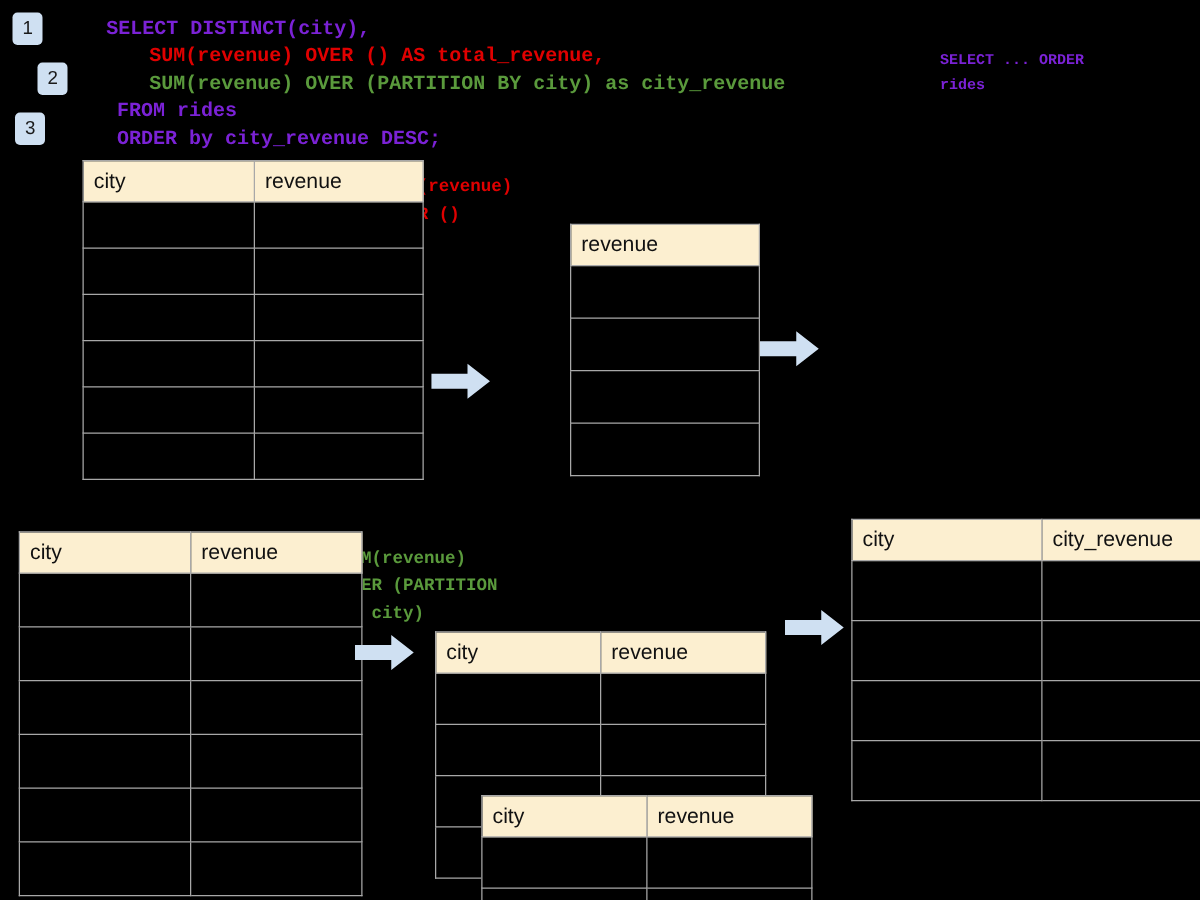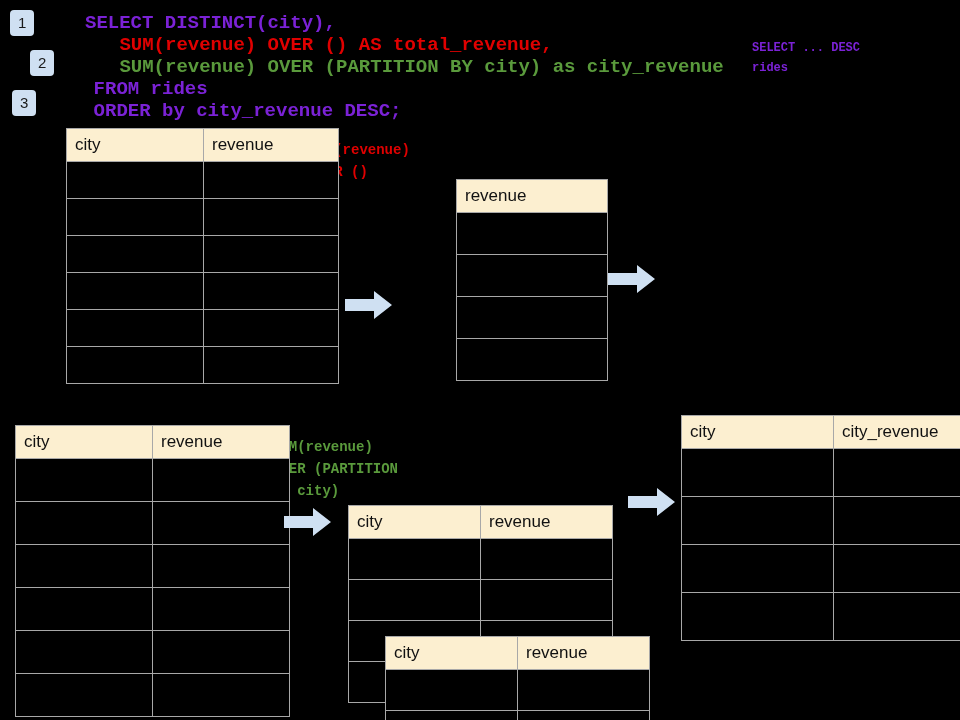--- a/index.html
+++ b/index.html
@@ -7,21 +7,21 @@
        font-family:"Liberation Sans",sans-serif;}
 
   
   .badge{position:absolute;background:#cfe0f2;color:#1a1a1a;
          border-radius:4px;font-size:15px;line-height:1;
          padding:5px 8px 6px 8px;font-family:"Liberation Sans",sans-serif;}
 
   
   .sql{position:absolute;white-space:pre;
        font-family:"Liberation Mono",monospace;
-       font-size:19px;line-height:22px;font-weight:bold;letter-spacing:0px;}
+       font-size:16px;line-height:22px;font-weight:bold;letter-spacing:0px;}
   .sql-line{white-space:pre;}
 
   
   .ann{position:absolute;white-space:pre;
        font-family:"Liberation Mono",monospace;
        font-size:14px;line-height:22px;font-weight:bold;}
 
   
   .tbl{position:absolute;border-collapse:collapse;table-layout:fixed;
        background:#000;}
@@ -38,21 +38,21 @@
 
 <div id="badges-layer">
     <div class="badge" style="left: 10px; top: 10px; background: rgb(207, 224, 242);">1</div>
     <div class="badge" style="left: 30px; top: 50px; background: rgb(207, 224, 242);">2</div>
     <div class="badge" style="left: 12px; top: 90px; background: rgb(207, 224, 242);">3</div>
   </div>
 
 <div id="sql-layer" class="sql" style="left: 85px; top: 12px;"><div class="sql-line" style="color: rgb(123, 34, 214); padding-left: 0px;">SELECT DISTINCT(city),</div><div class="sql-line" style="color: rgb(224, 0, 0); padding-left: 34.4px;">SUM(revenue) OVER () AS total_revenue,</div><div class="sql-line" style="color: rgb(90, 154, 60); padding-left: 34.4px;">SUM(revenue) OVER (PARTITION BY city) as city_revenue</div><div class="sql-line" style="color: rgb(123, 34, 214); padding-left: 8.6px;">FROM rides</div><div class="sql-line" style="color: rgb(123, 34, 214); padding-left: 8.6px;">ORDER by city_revenue DESC;</div></div>
 
 <div id="annotations-layer">
-    <div class="ann" style="left: 752px; top: 38px; color: rgb(123, 34, 214); font-size: 12px; line-height: 20px;">SELECT ... DESC
+    <div class="ann" style="left: 752px; top: 38px; color: rgb(123, 34, 214); font-size: 12px; line-height: 20px;">SELECT ... ORDER
 rides</div>
     <div class="ann" style="left: 309px; top: 139px; color: rgb(224, 0, 0); font-size: 14px; line-height: 22px;">SUM(revenue)
 OVER ()</div>
     <div class="ann" style="left: 272px; top: 436px; color: rgb(90, 154, 60); font-size: 14px; line-height: 22px;">SUM(revenue)
 OVER (PARTITION
 BY city)</div>
   </div>
 
 <div id="tables-layer">
     <table class="tbl" style="left: 66px; top: 128px; width: 238px;">

